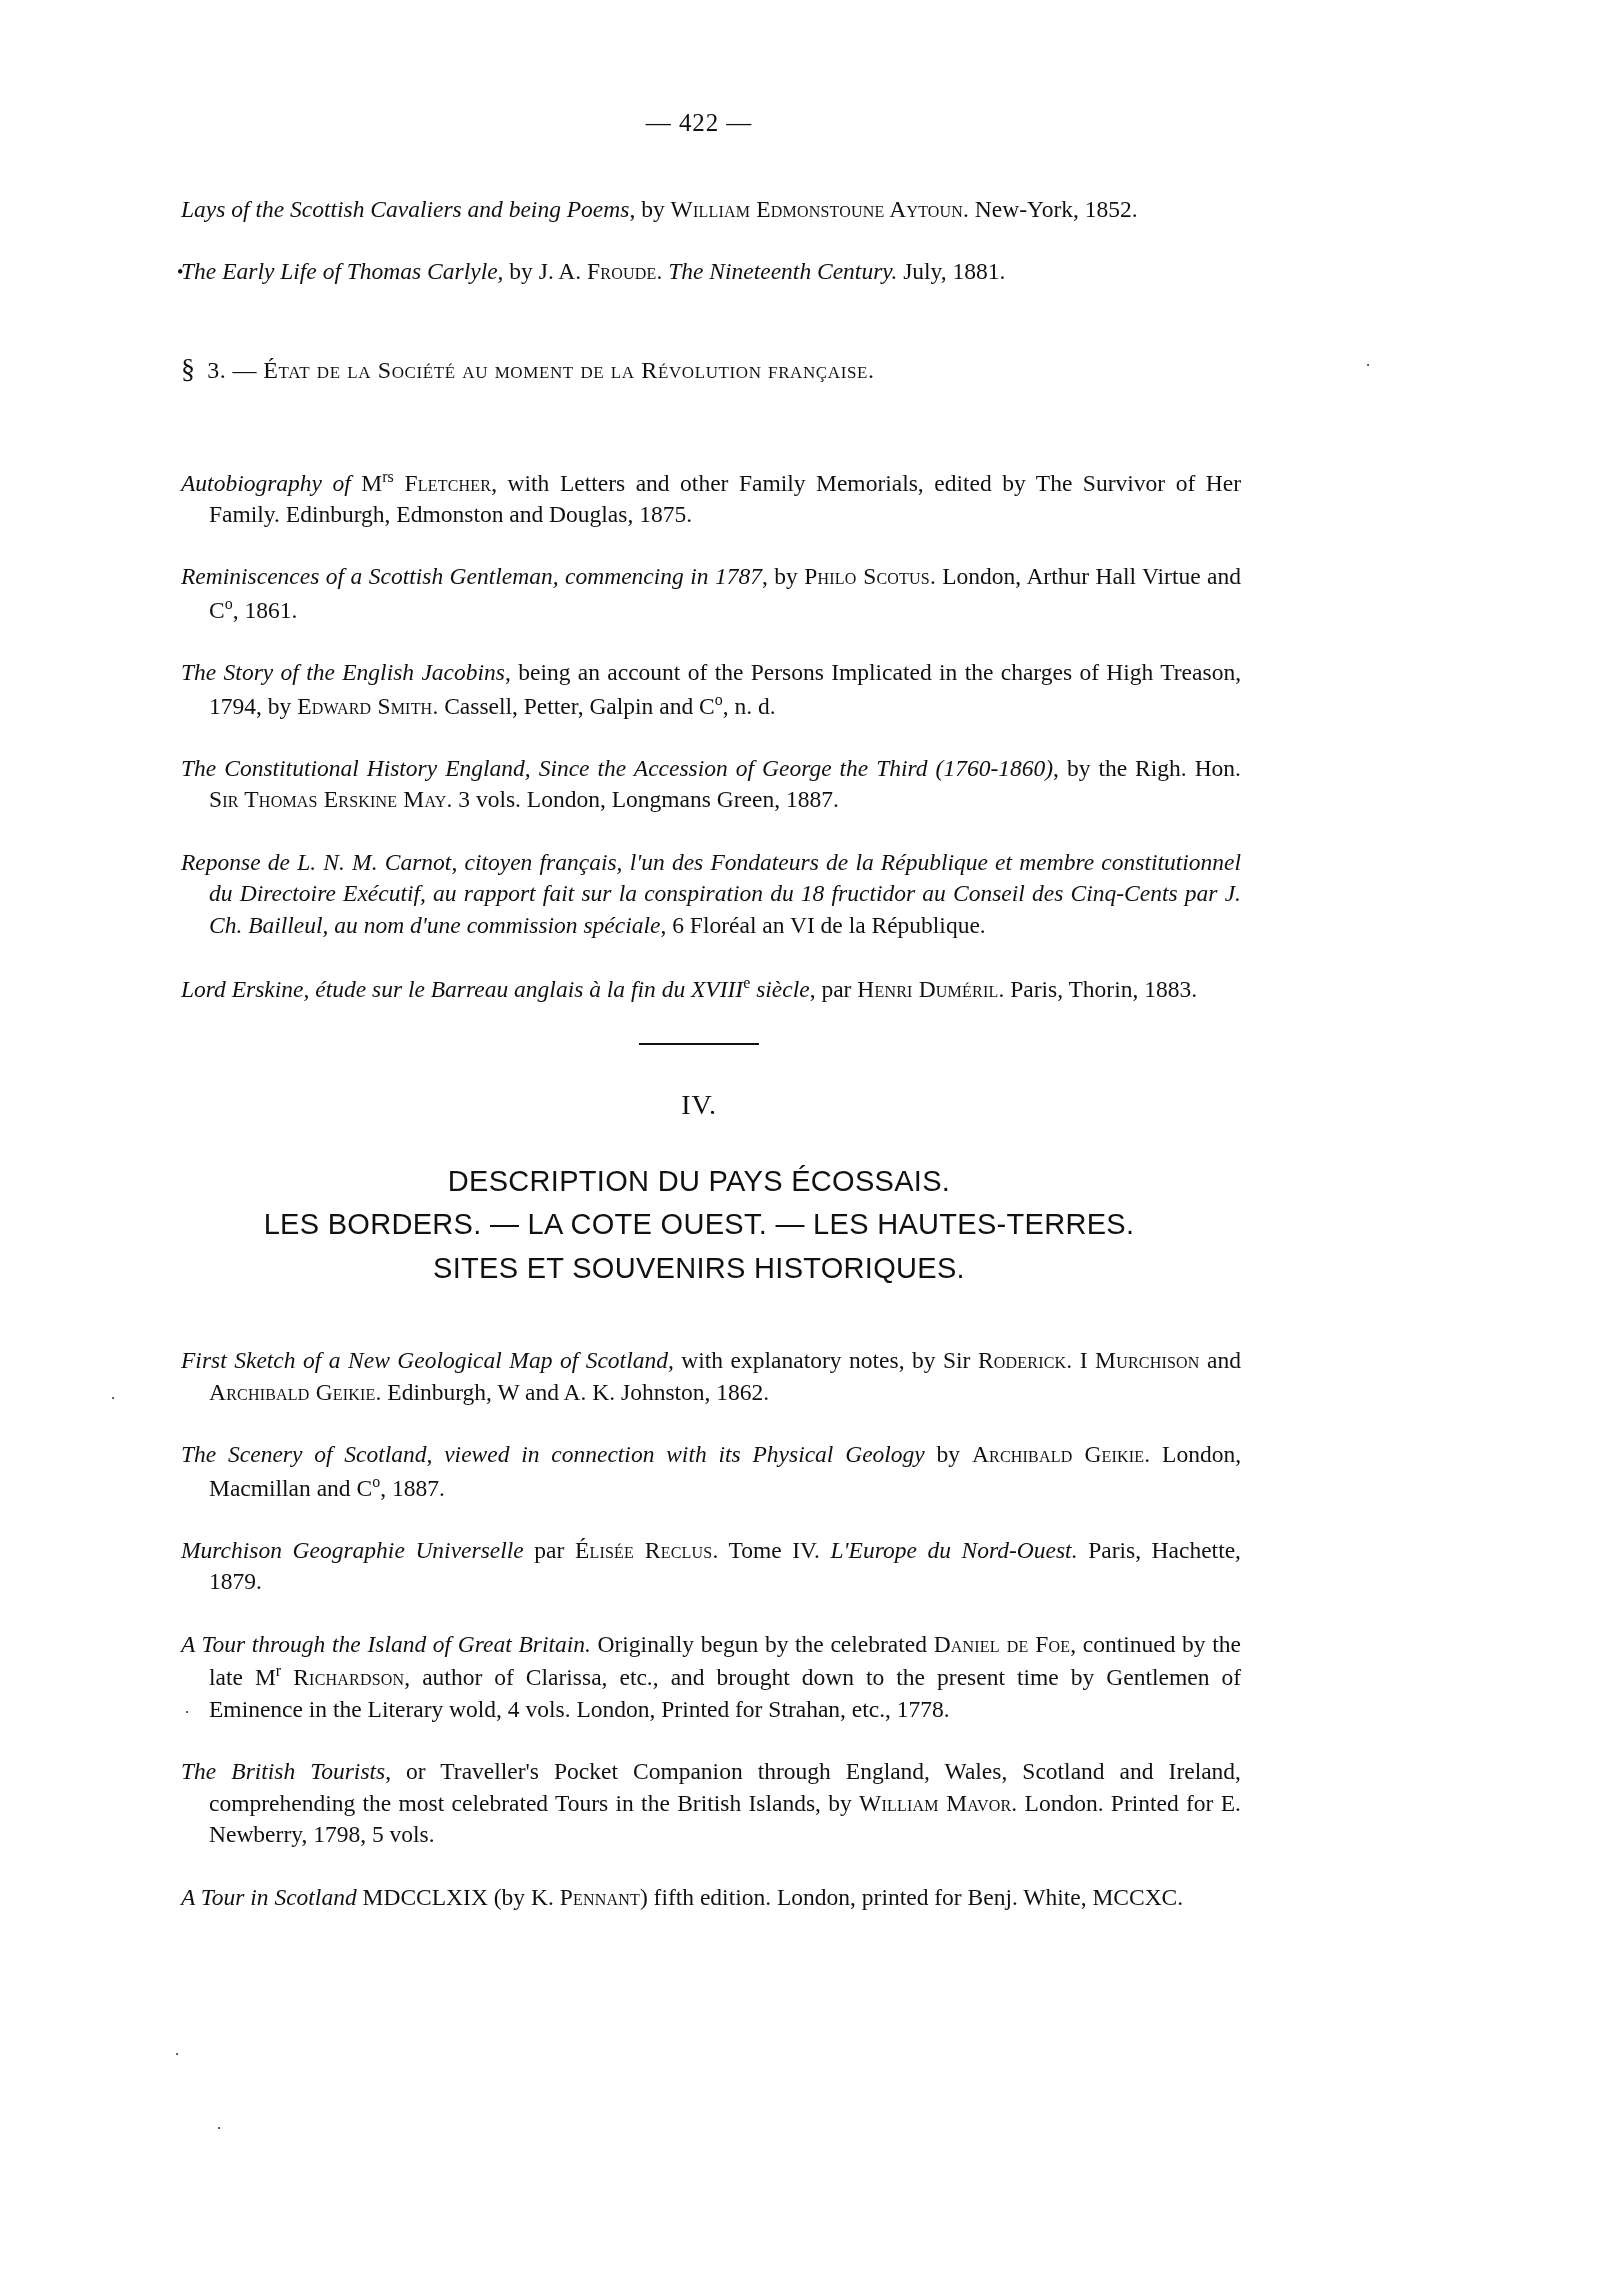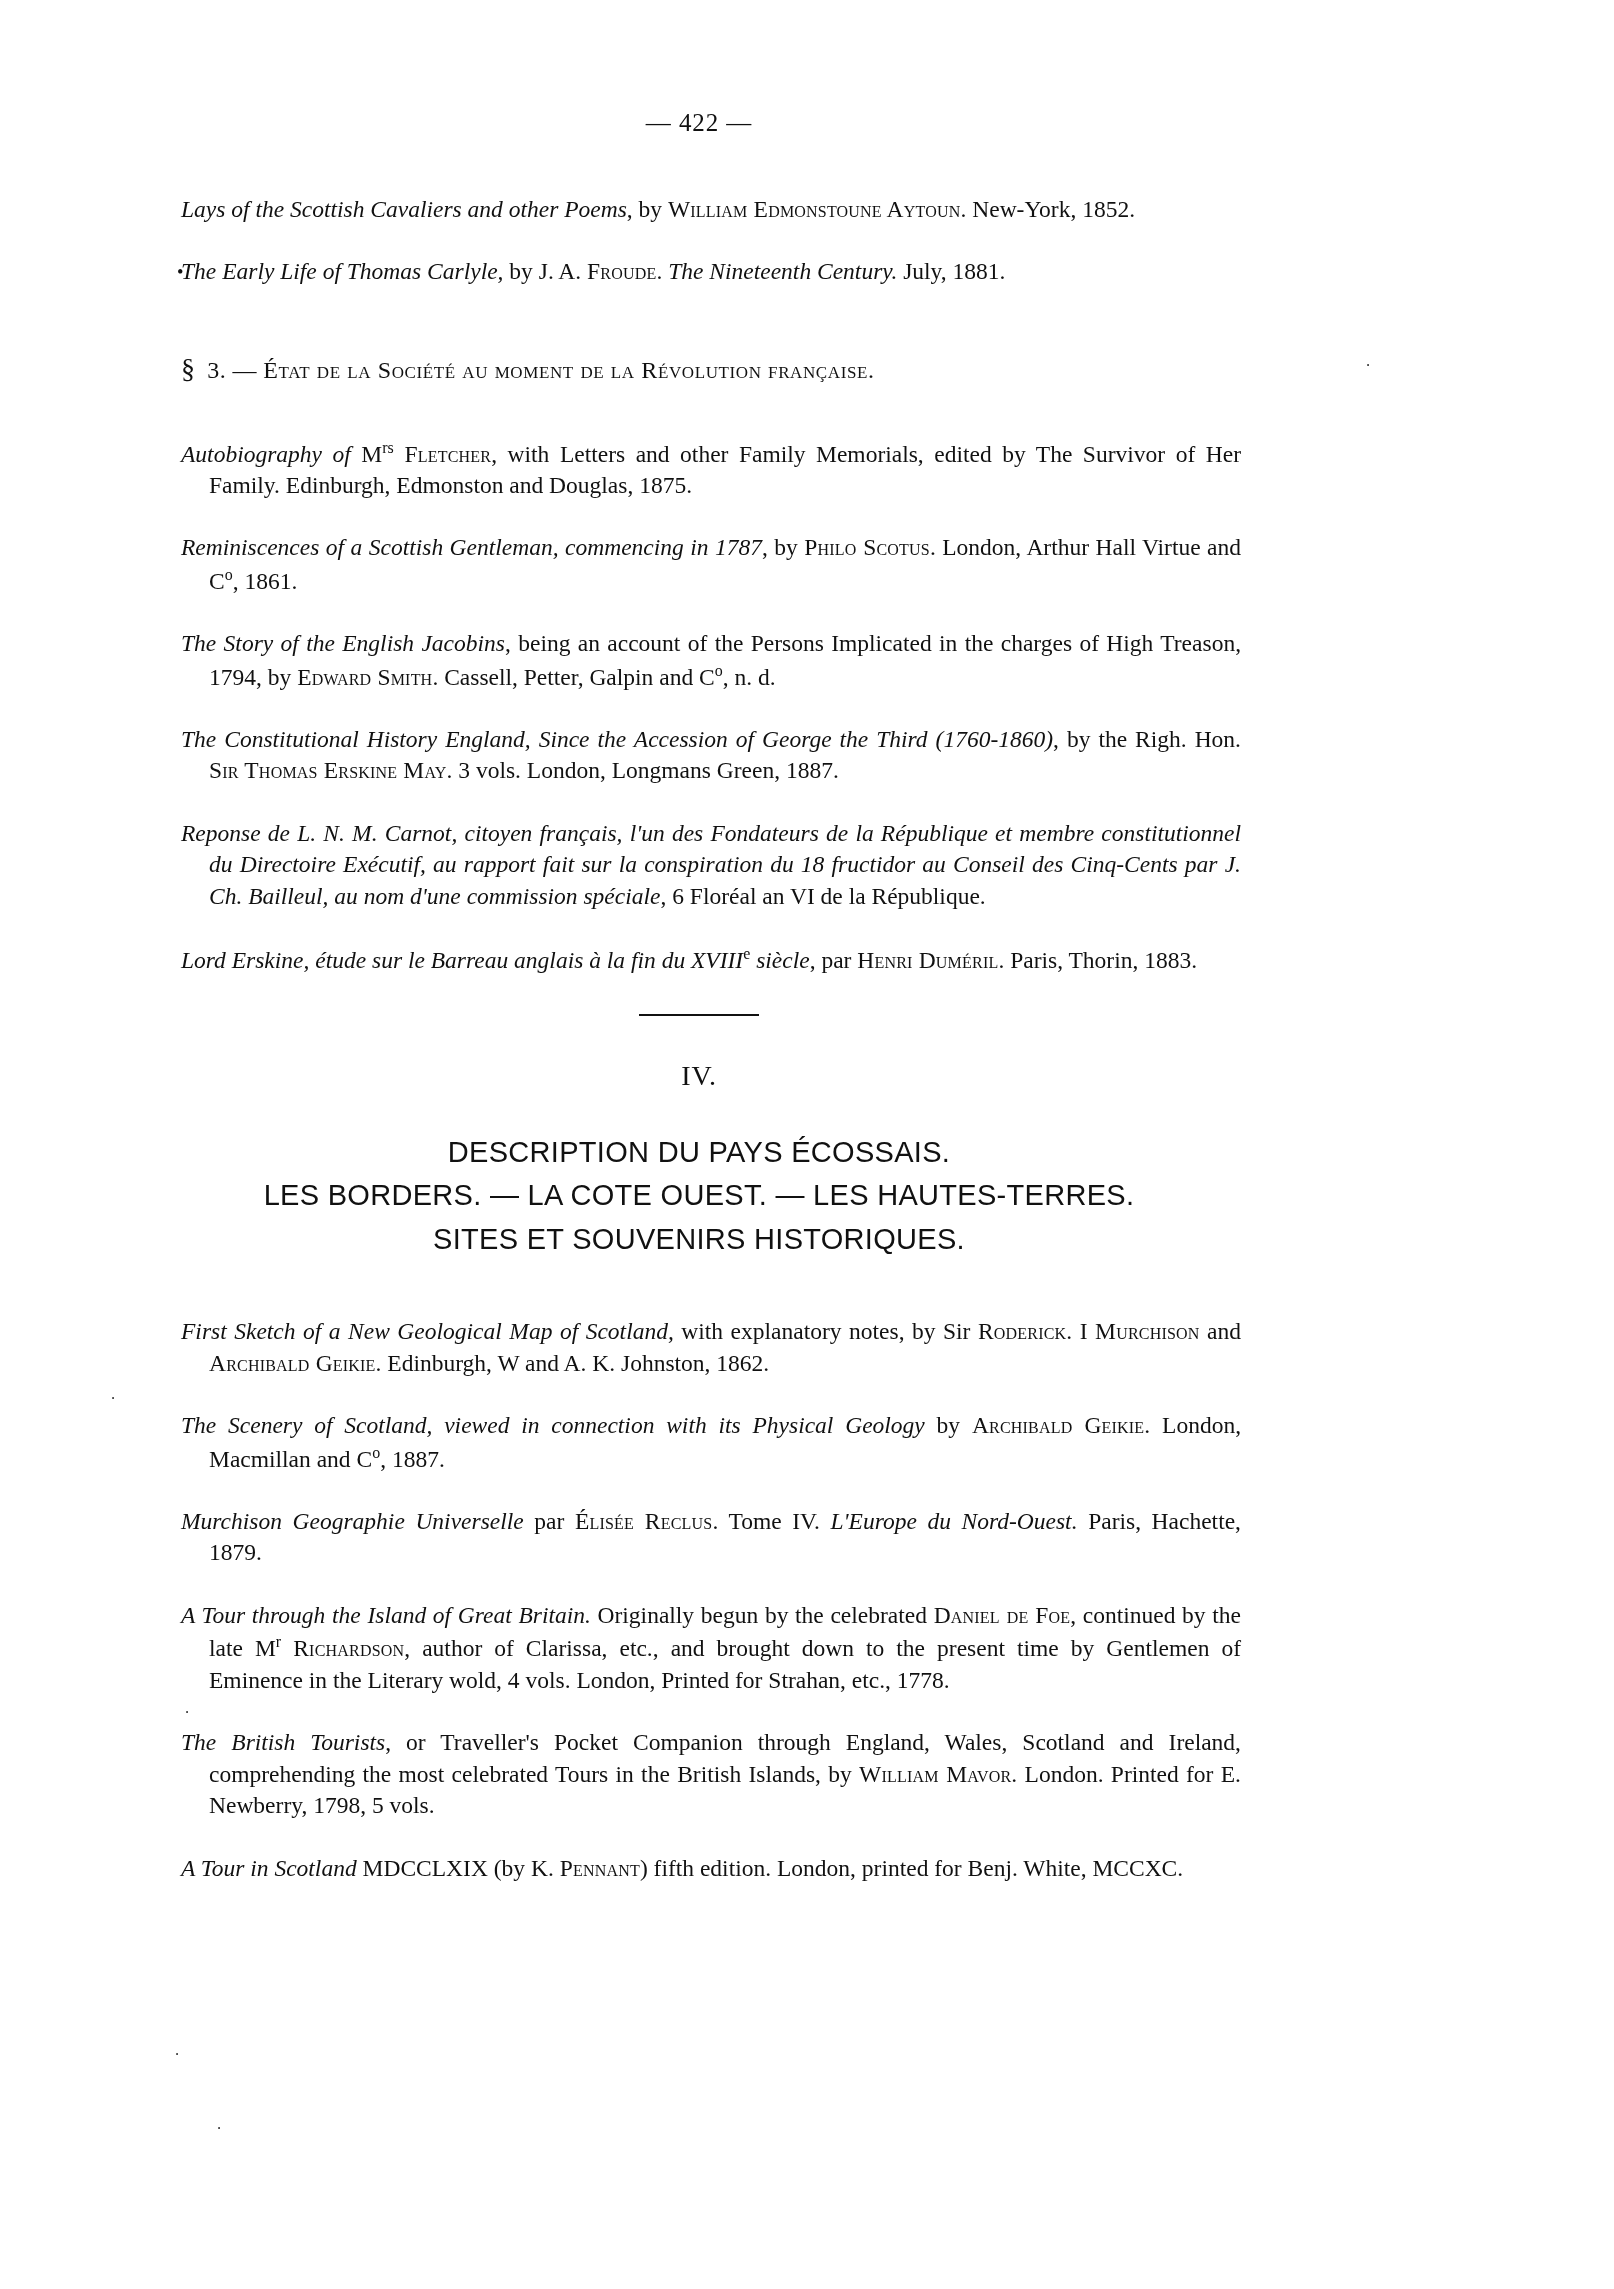--- a/index.html
+++ b/index.html
@@ -46,21 +46,21 @@
     text-indent: 0;
   }
   .it { font-style: italic; }
   .sc {
     font-variant: small-caps;
     letter-spacing: 0.2px;
   }
   .sup { font-size: 0.68em; vertical-align: super; }
   
   .section-heading {
-    margin: 65px 0 52px 0;
+    margin: 65px 0 81px 0;
     padding-left: 24px;
     font-size: 24px;
     letter-spacing: 0.4px;
   }
   .section-heading .para-sign {
     font-size: 28px;
     margin-right: 5.5px;
   }
   .section-heading .sc {
     font-variant: small-caps;
@@ -96,21 +96,21 @@
   }
 </style>
 </head>
 <body>
 
 <div class="page">
 
   <div class="page-number">— 422 —</div>
 
   <div id="top-list">
-      <div class="entry"><span class="it">Lays of the Scottish Cavaliers and other Poems</span><span>, by </span><span class="sc">William Edmonstoune Aytoun</span><span>. New-York, 1852.</span></div>
+      <div class="entry"><span class="it">Lays of the Scottish Cavaliers and being Poems</span><span>, by </span><span class="sc">William Edmonstoune Aytoun</span><span>. New-York, 1852.</span></div>
       <div class="entry"><span class="bullet">•</span><span class="it">The Early Life of Thomas Carlyle,</span><span> by J. A. </span><span class="sc">Froude</span><span>. </span><span class="it">The Nineteenth Century.</span><span> July, 1881.</span></div>
     </div>
 
   <div class="section-heading" id="section-heading"><span class="para-sign">§</span><span> 3. — </span><span class="sc">État de la Société au moment de la Révolution française.</span></div>
 
   <div id="section-list">
       <div class="entry"><span class="it">Autobiography of</span><span> M</span><span class="sup">rs</span><span class="sc"> Fletcher</span><span>, with Letters and other Family Memorials, edited by The Survivor of Her Family. Edinburgh, Edmonston and Douglas, 1875.</span></div>
       <div class="entry"><span class="it">Reminiscences of a Scottish Gentleman, commencing in 1787</span><span>, by </span><span class="sc">Philo Scotus</span><span>. London, Arthur Hall Virtue and C</span><span class="sup">o</span><span>, 1861.</span></div>
       <div class="entry"><span class="it">The Story of the English Jacobins</span><span>, being an account of the Persons Implicated in the charges of High Treason, 1794, by </span><span class="sc">Edward Smith</span><span>. Cassell, Petter, Galpin and C</span><span class="sup">o</span><span>, n. d.</span></div>
       <div class="entry"><span class="it">The Constitutional History England, Since the Accession of George the Third (1760-1860)</span><span>, by the Righ. Hon. </span><span class="sc">Sir Thomas Erskine May</span><span>. 3 vols. London, Longmans Green, 1887.</span></div>

